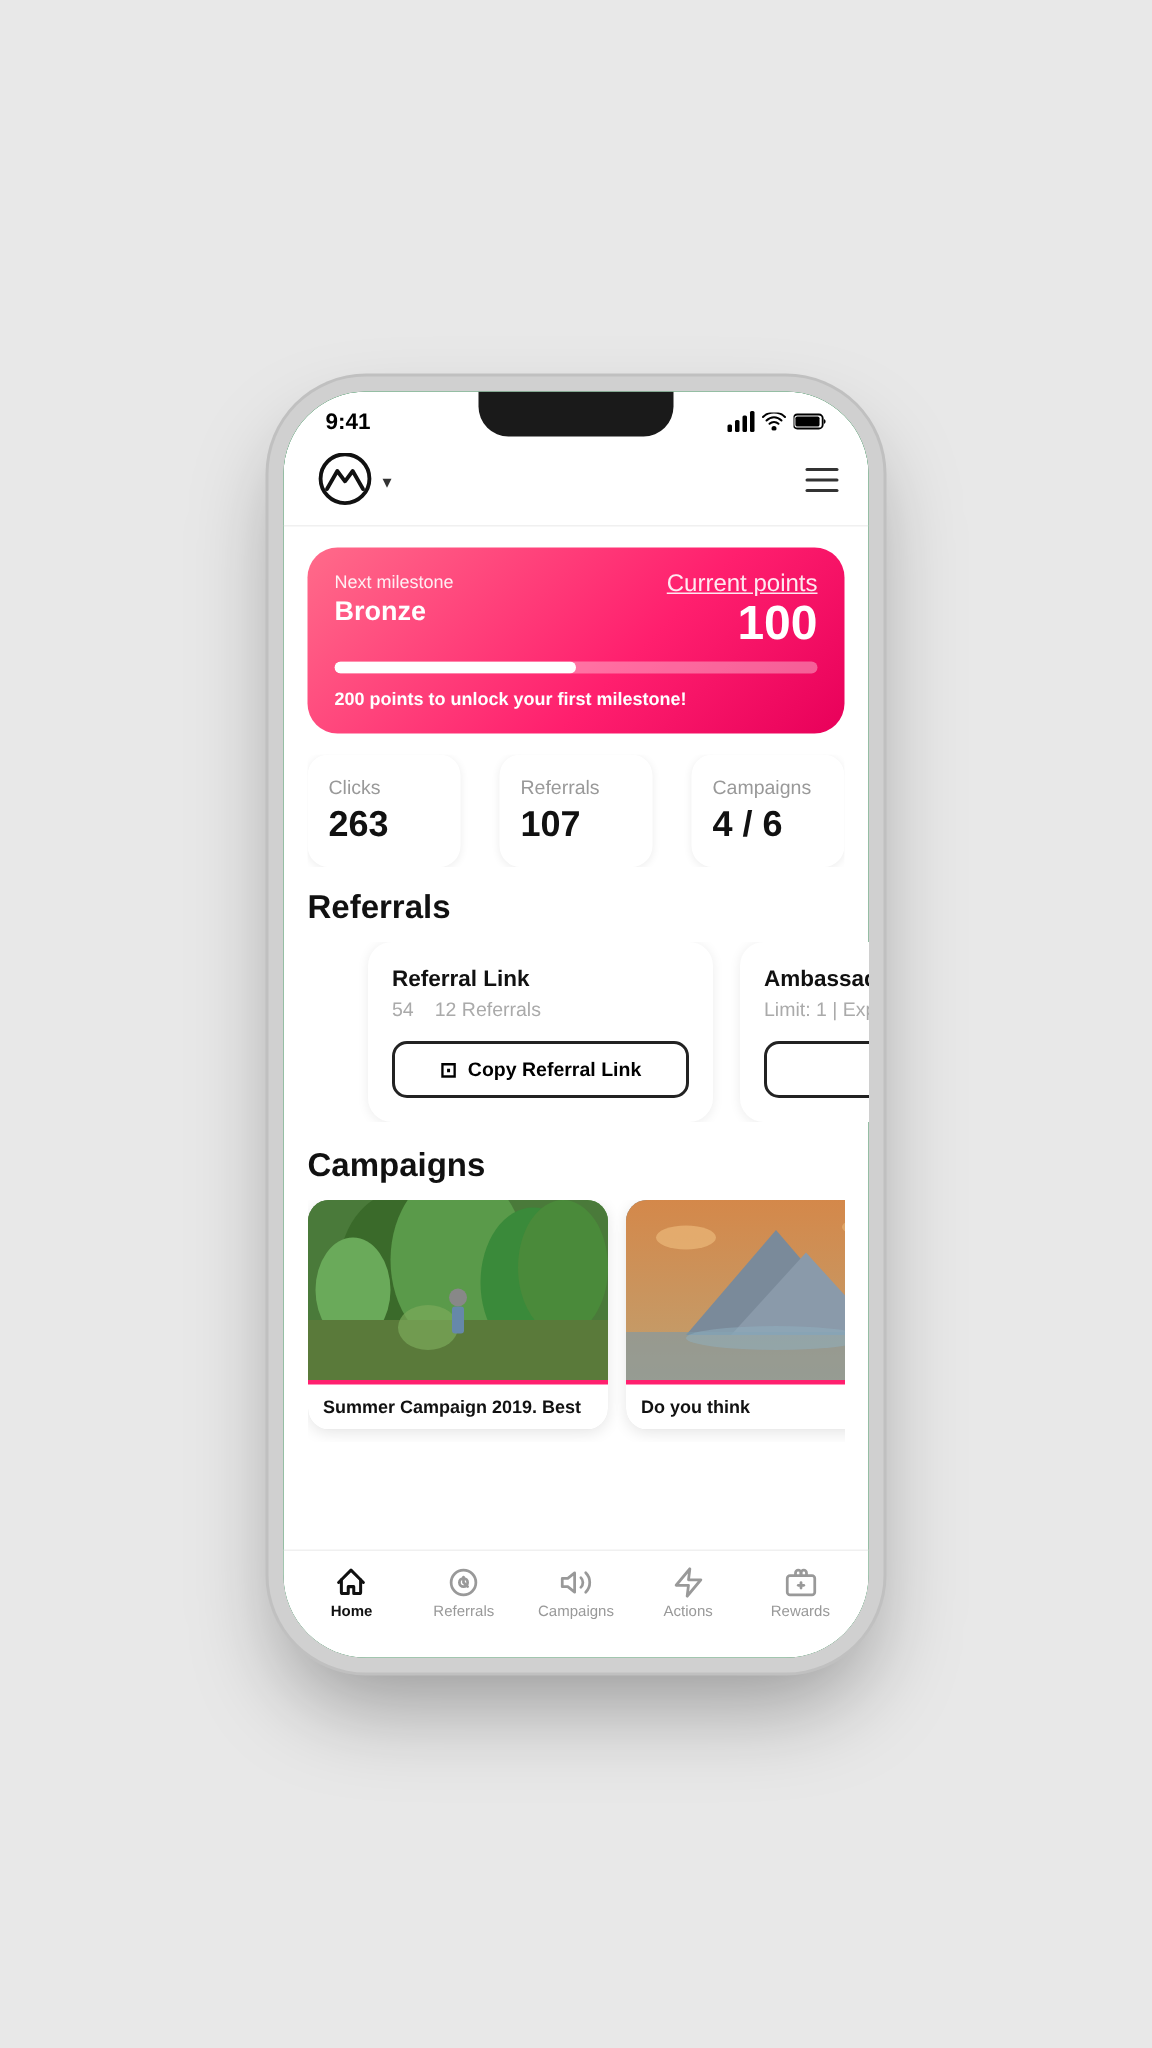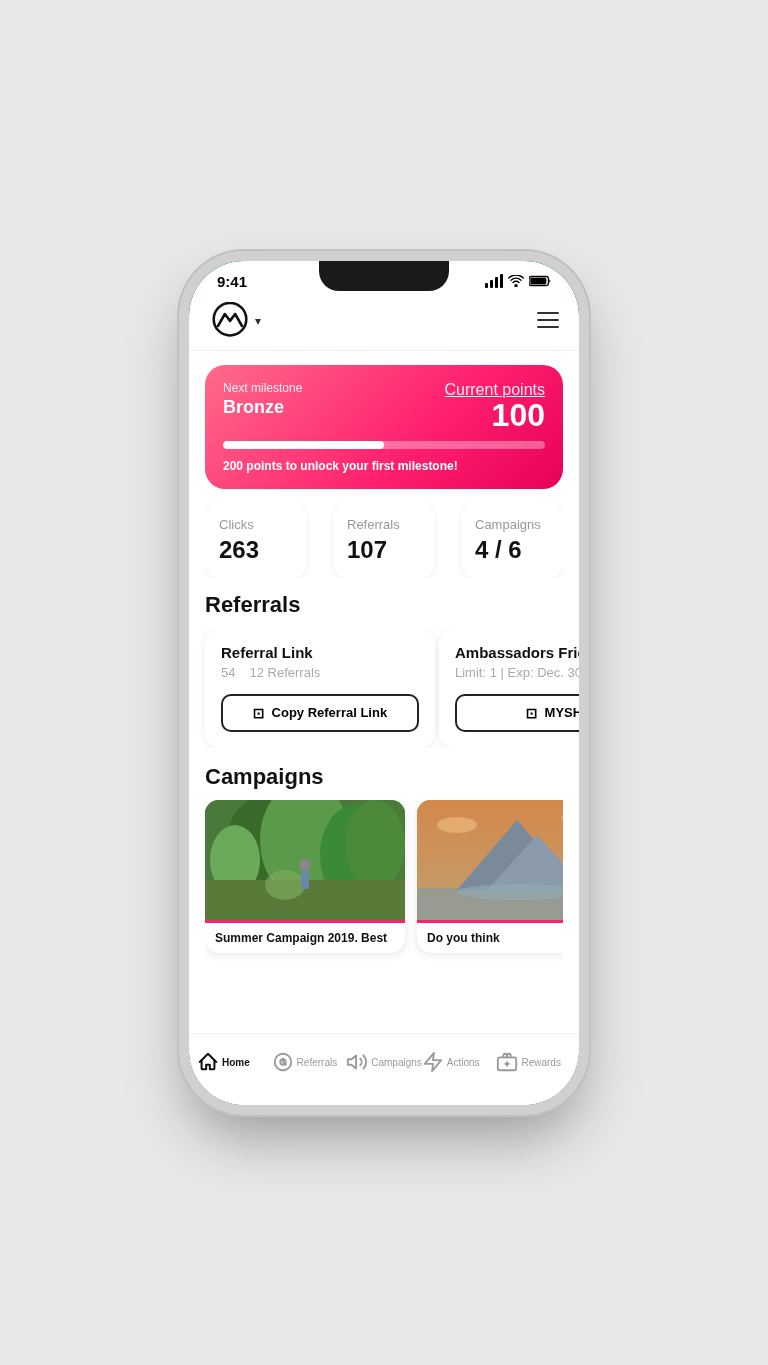--- a/index.html
+++ b/index.html
@@ -126,24 +126,25 @@
     
     .section-title {
       font-size: 22px;
       font-weight: 800;
       color: #111;
       margin: 4px 16px 10px;
     }
     
     .referrals-scroll {
       display: flex;
-      gap: 4px;
+      gap: 18px;
       padding: 0 16px;
       overflow-x: auto;
       margin-bottom: 16px;
+      margin-left: 40px;
     }
     .referrals-scroll::-webkit-scrollbar { display: none; }
     .referral-card {
       min-width: 230px;
       background: white;
       border-radius: 16px;
       padding: 16px;
       box-shadow: 0 1px 8px rgba(0,0,0,0.08);
       flex-shrink: 0;
     }
@@ -216,21 +217,21 @@
       background: white;
       border-top: 1px solid #f0f0f0;
       display: flex;
       align-items: center;
       justify-content: space-around;
       padding: 0 8px 14px;
       z-index: 50;
     }
     .nav-item {
       display: flex;
-      flex-direction: row;
+      flex-direction: column;
       align-items: center;
       gap: 3px;
       cursor: pointer;
       flex: 1;
     }
     .nav-label { font-size: 10px; color: #999; }
     .nav-label.active { color: #111; font-weight: 600; }
     .home-indicator {
       position: absolute;
       bottom: 6px;

